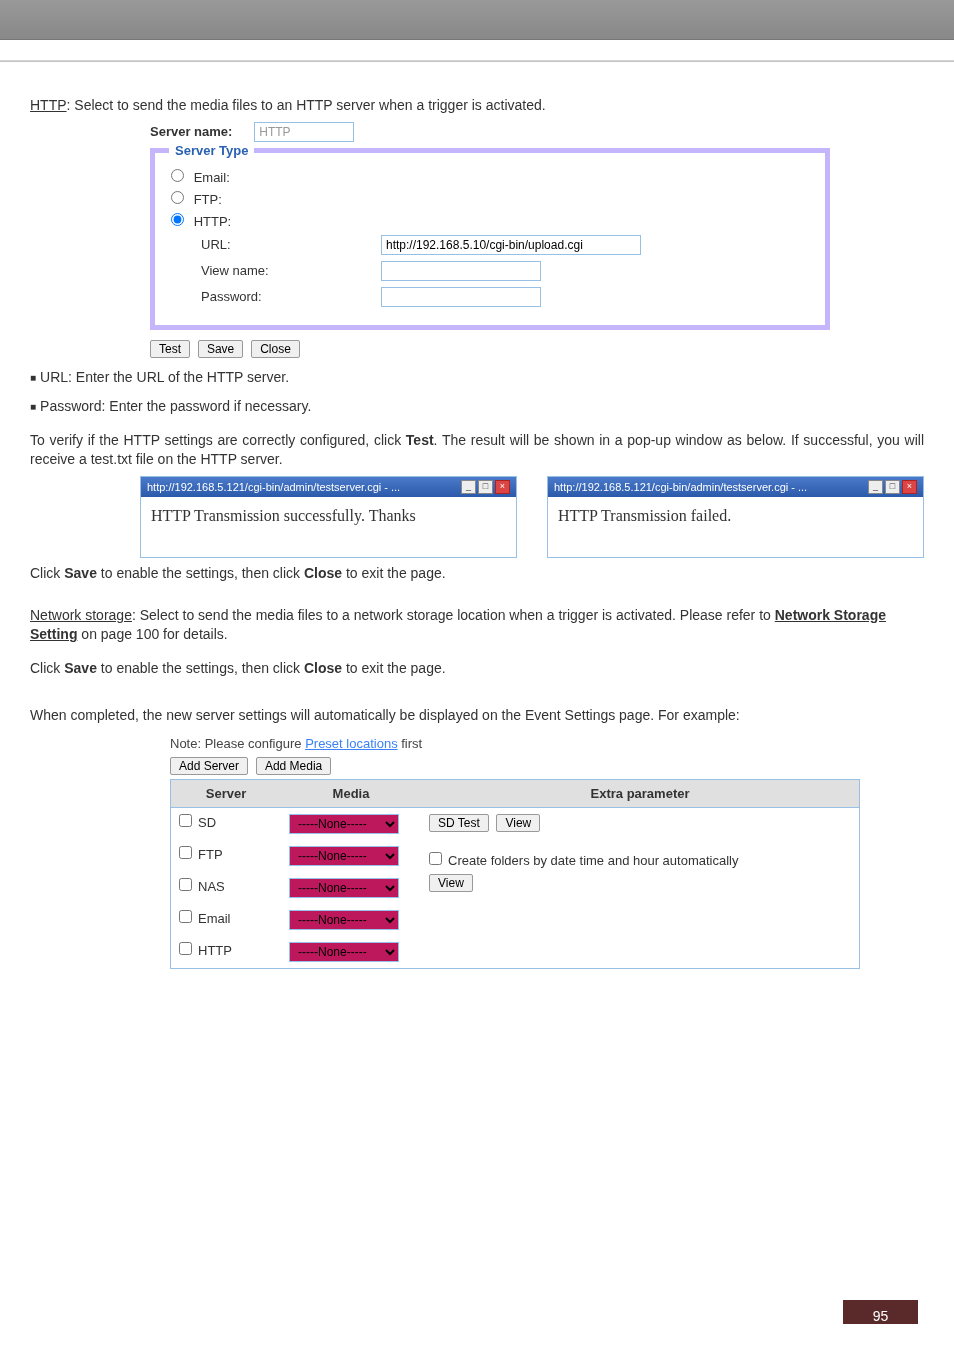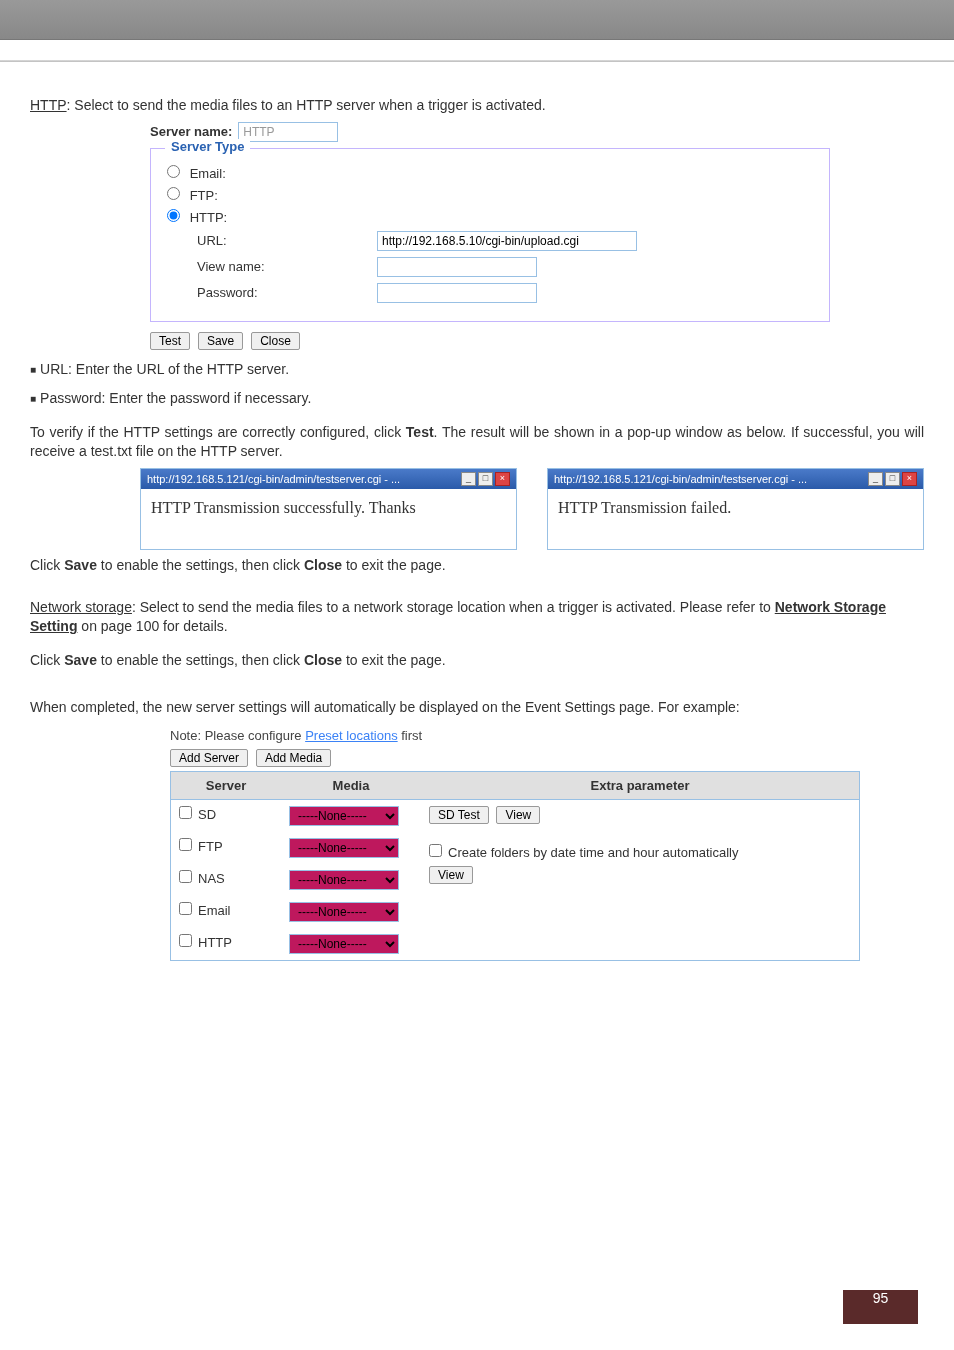--- a/index.html
+++ b/index.html
@@ -28,27 +28,27 @@
     p { margin: 4px 0; line-height: 1.4; }
     .u { text-decoration: underline; }
     .b { font-weight: bold; }
     .sq { display: inline-block; font-size: 10px; margin-right: 4px; vertical-align: 1px; }
 
     .server-config {
       margin: 6px 0 10px 120px;
       width: 680px;
     }
     .server-name-row { margin-bottom: 6px; }
-    .server-name-label { font-weight: bold; font-size: 13px; margin-right: 2px; }
+    .server-name-label { font-weight: bold; font-size: 13px; margin-right: 18px; }
     .server-name-input {
       border: 1px solid #98c0e4; width: 100px; height: 20px; padding: 0 4px;
       font-size: 12px; color: #999;
     }
     .fieldset {
-      border: 1px solid #c4b5fd;
+      border: 5px solid #c4b5fd;
       padding: 10px 24px 12px 16px;
       position: relative;
     }
     .legend {
       position: absolute; top: -10px; left: 14px;
       background: #fff; padding: 0 6px;
       color: #2a62b2; font-weight: bold; font-size: 13px;
     }
     .radio-row { margin: 6px 0; font-size: 13px; }
     .radio-row input[type="radio"] { margin-right: 6px; }
@@ -94,23 +94,23 @@
     .col-sv { width: 110px; }
     .col-md { width: 140px; }
     .chk { margin-right: 6px; }
     .select-none {
       border: 1px solid #98c0e4; font-size: 12px; padding: 1px 4px;
       width: 110px; background: #be185d;
     }
 
     .page-footer {
       position: absolute; bottom: 26px; right: 36px;
-      width: 75px; height: 34px;
+      width: 75px; height: 24px;
       background: #5a2a2a; color: #fff;
-      display: flex; align-items: flex-start; justify-content: center;
+      display: flex; align-items: flex-end; justify-content: center;
       font-size: 14px; border-radius: 0 0 0 0;
     }
   </style>
 </head>
 <body>
 
 <div class="topbar"></div>
 <div class="hrule"></div>
 
 <div class="content">

